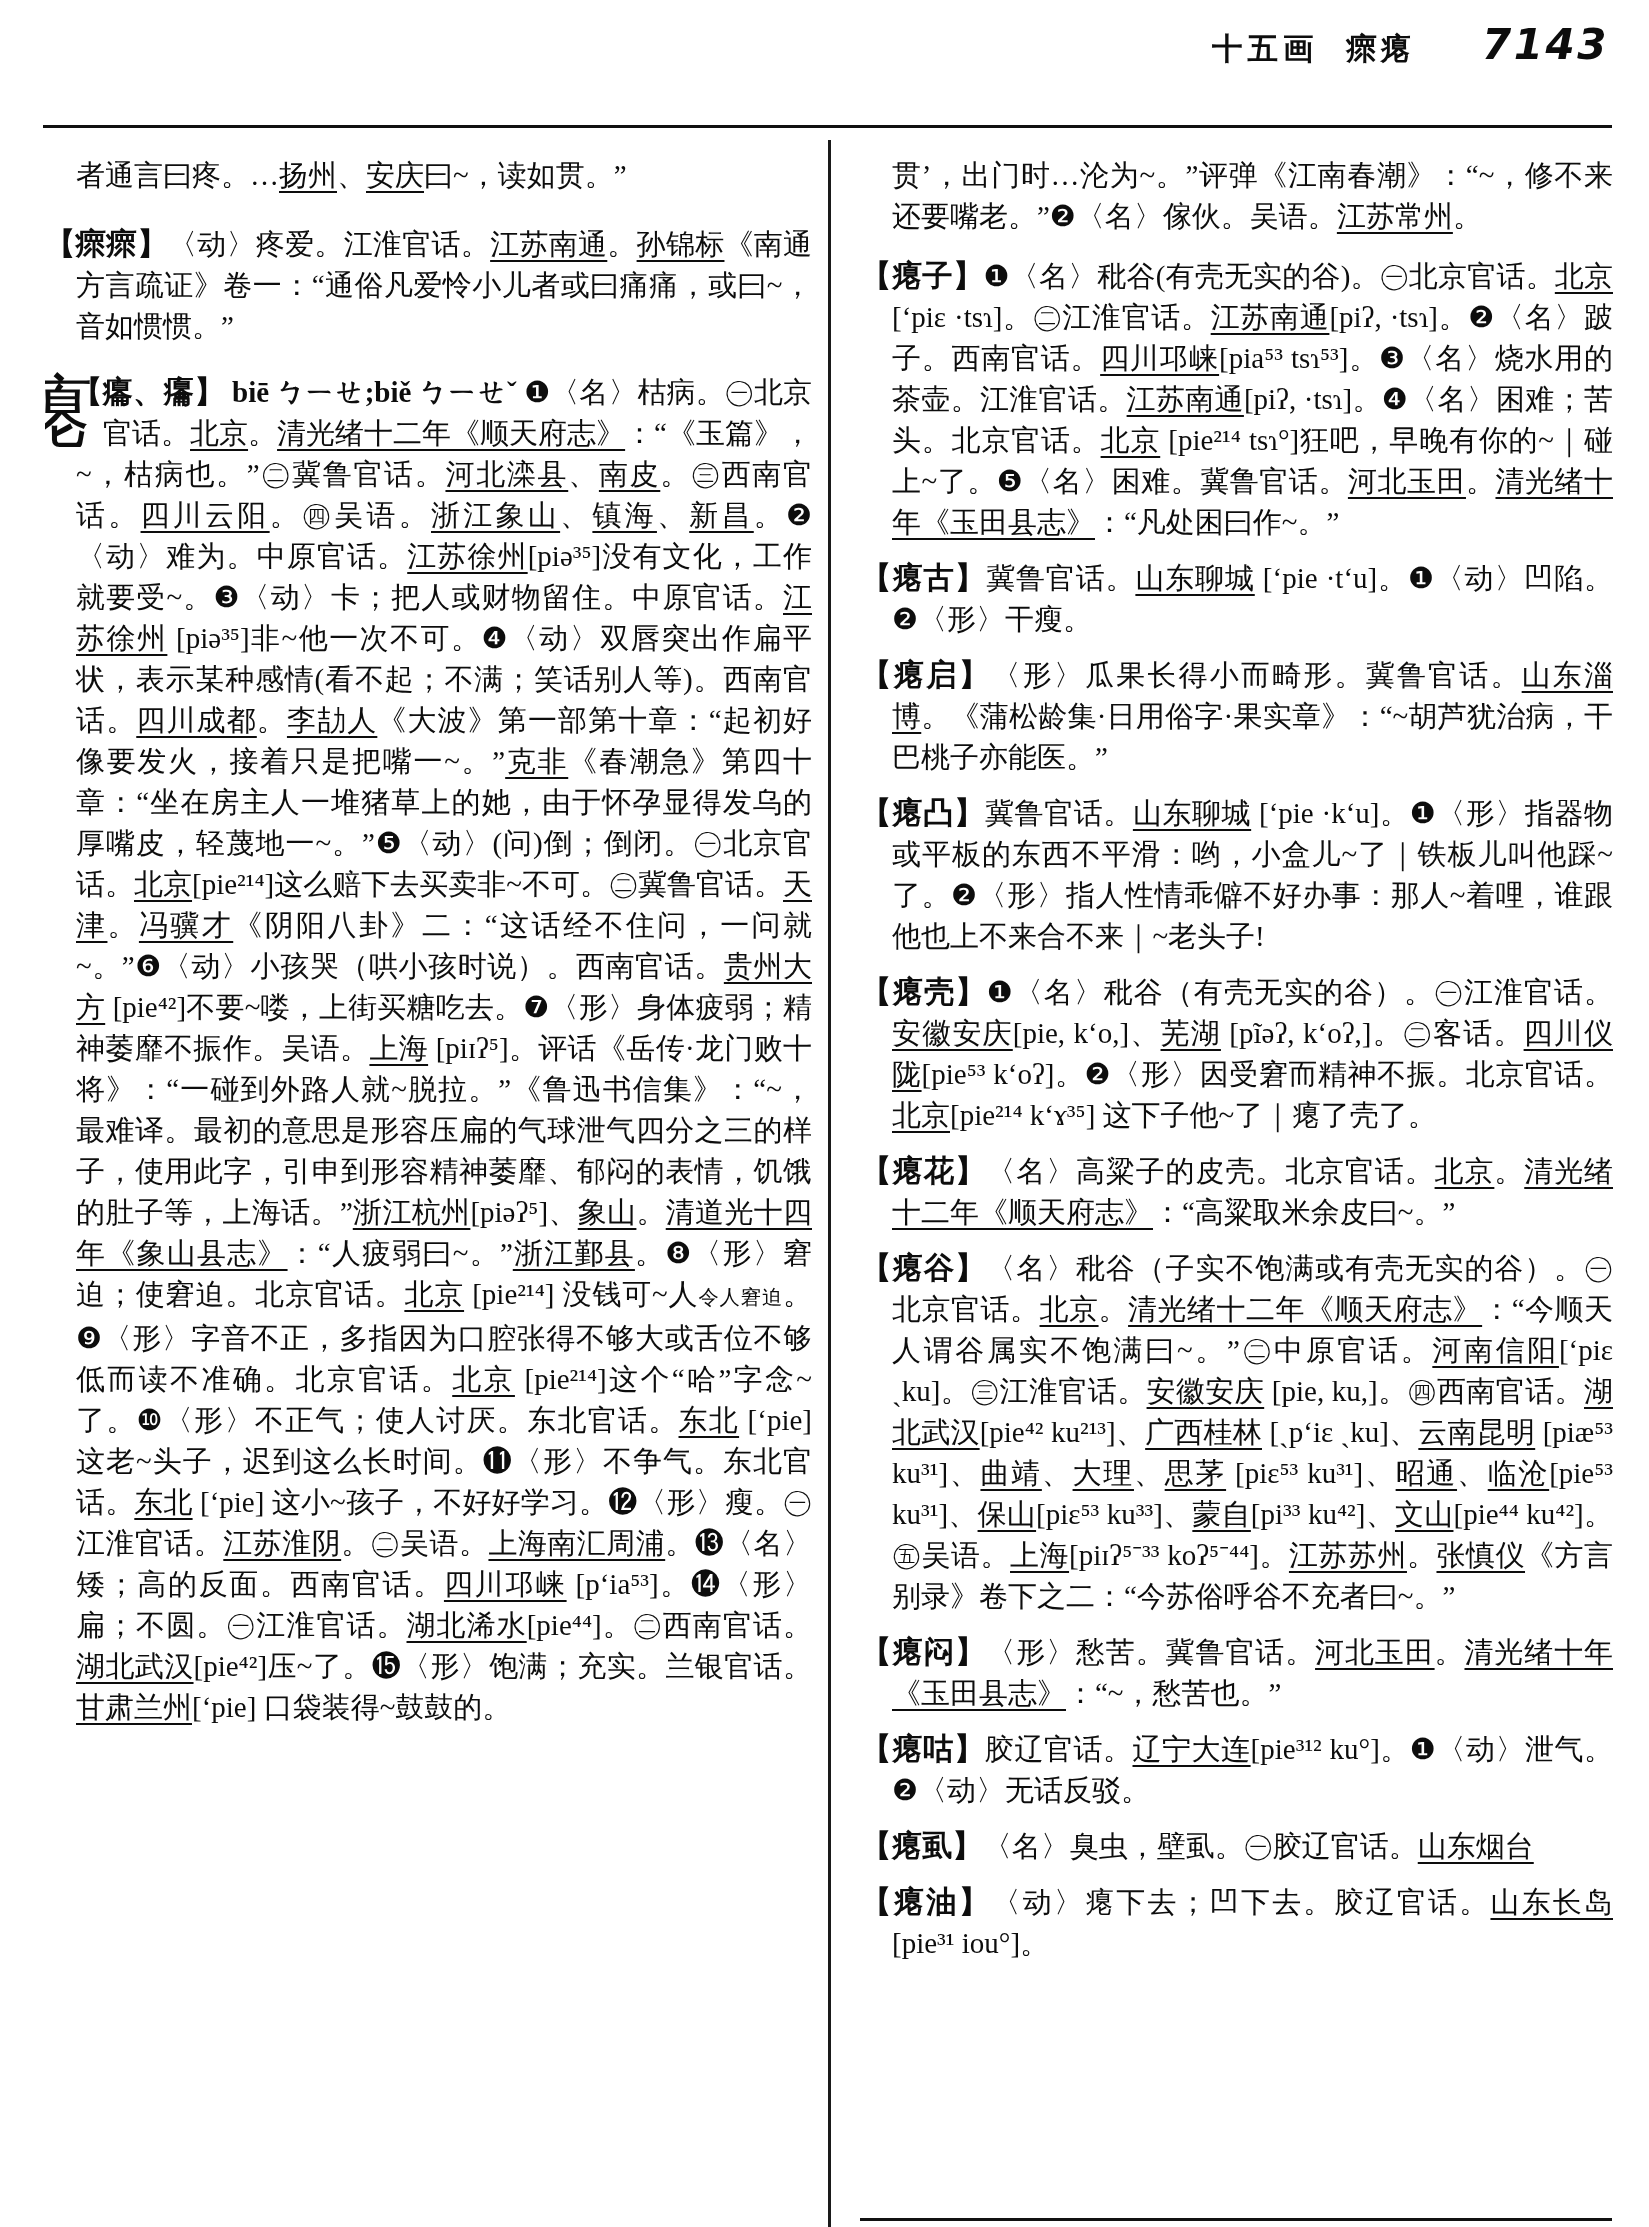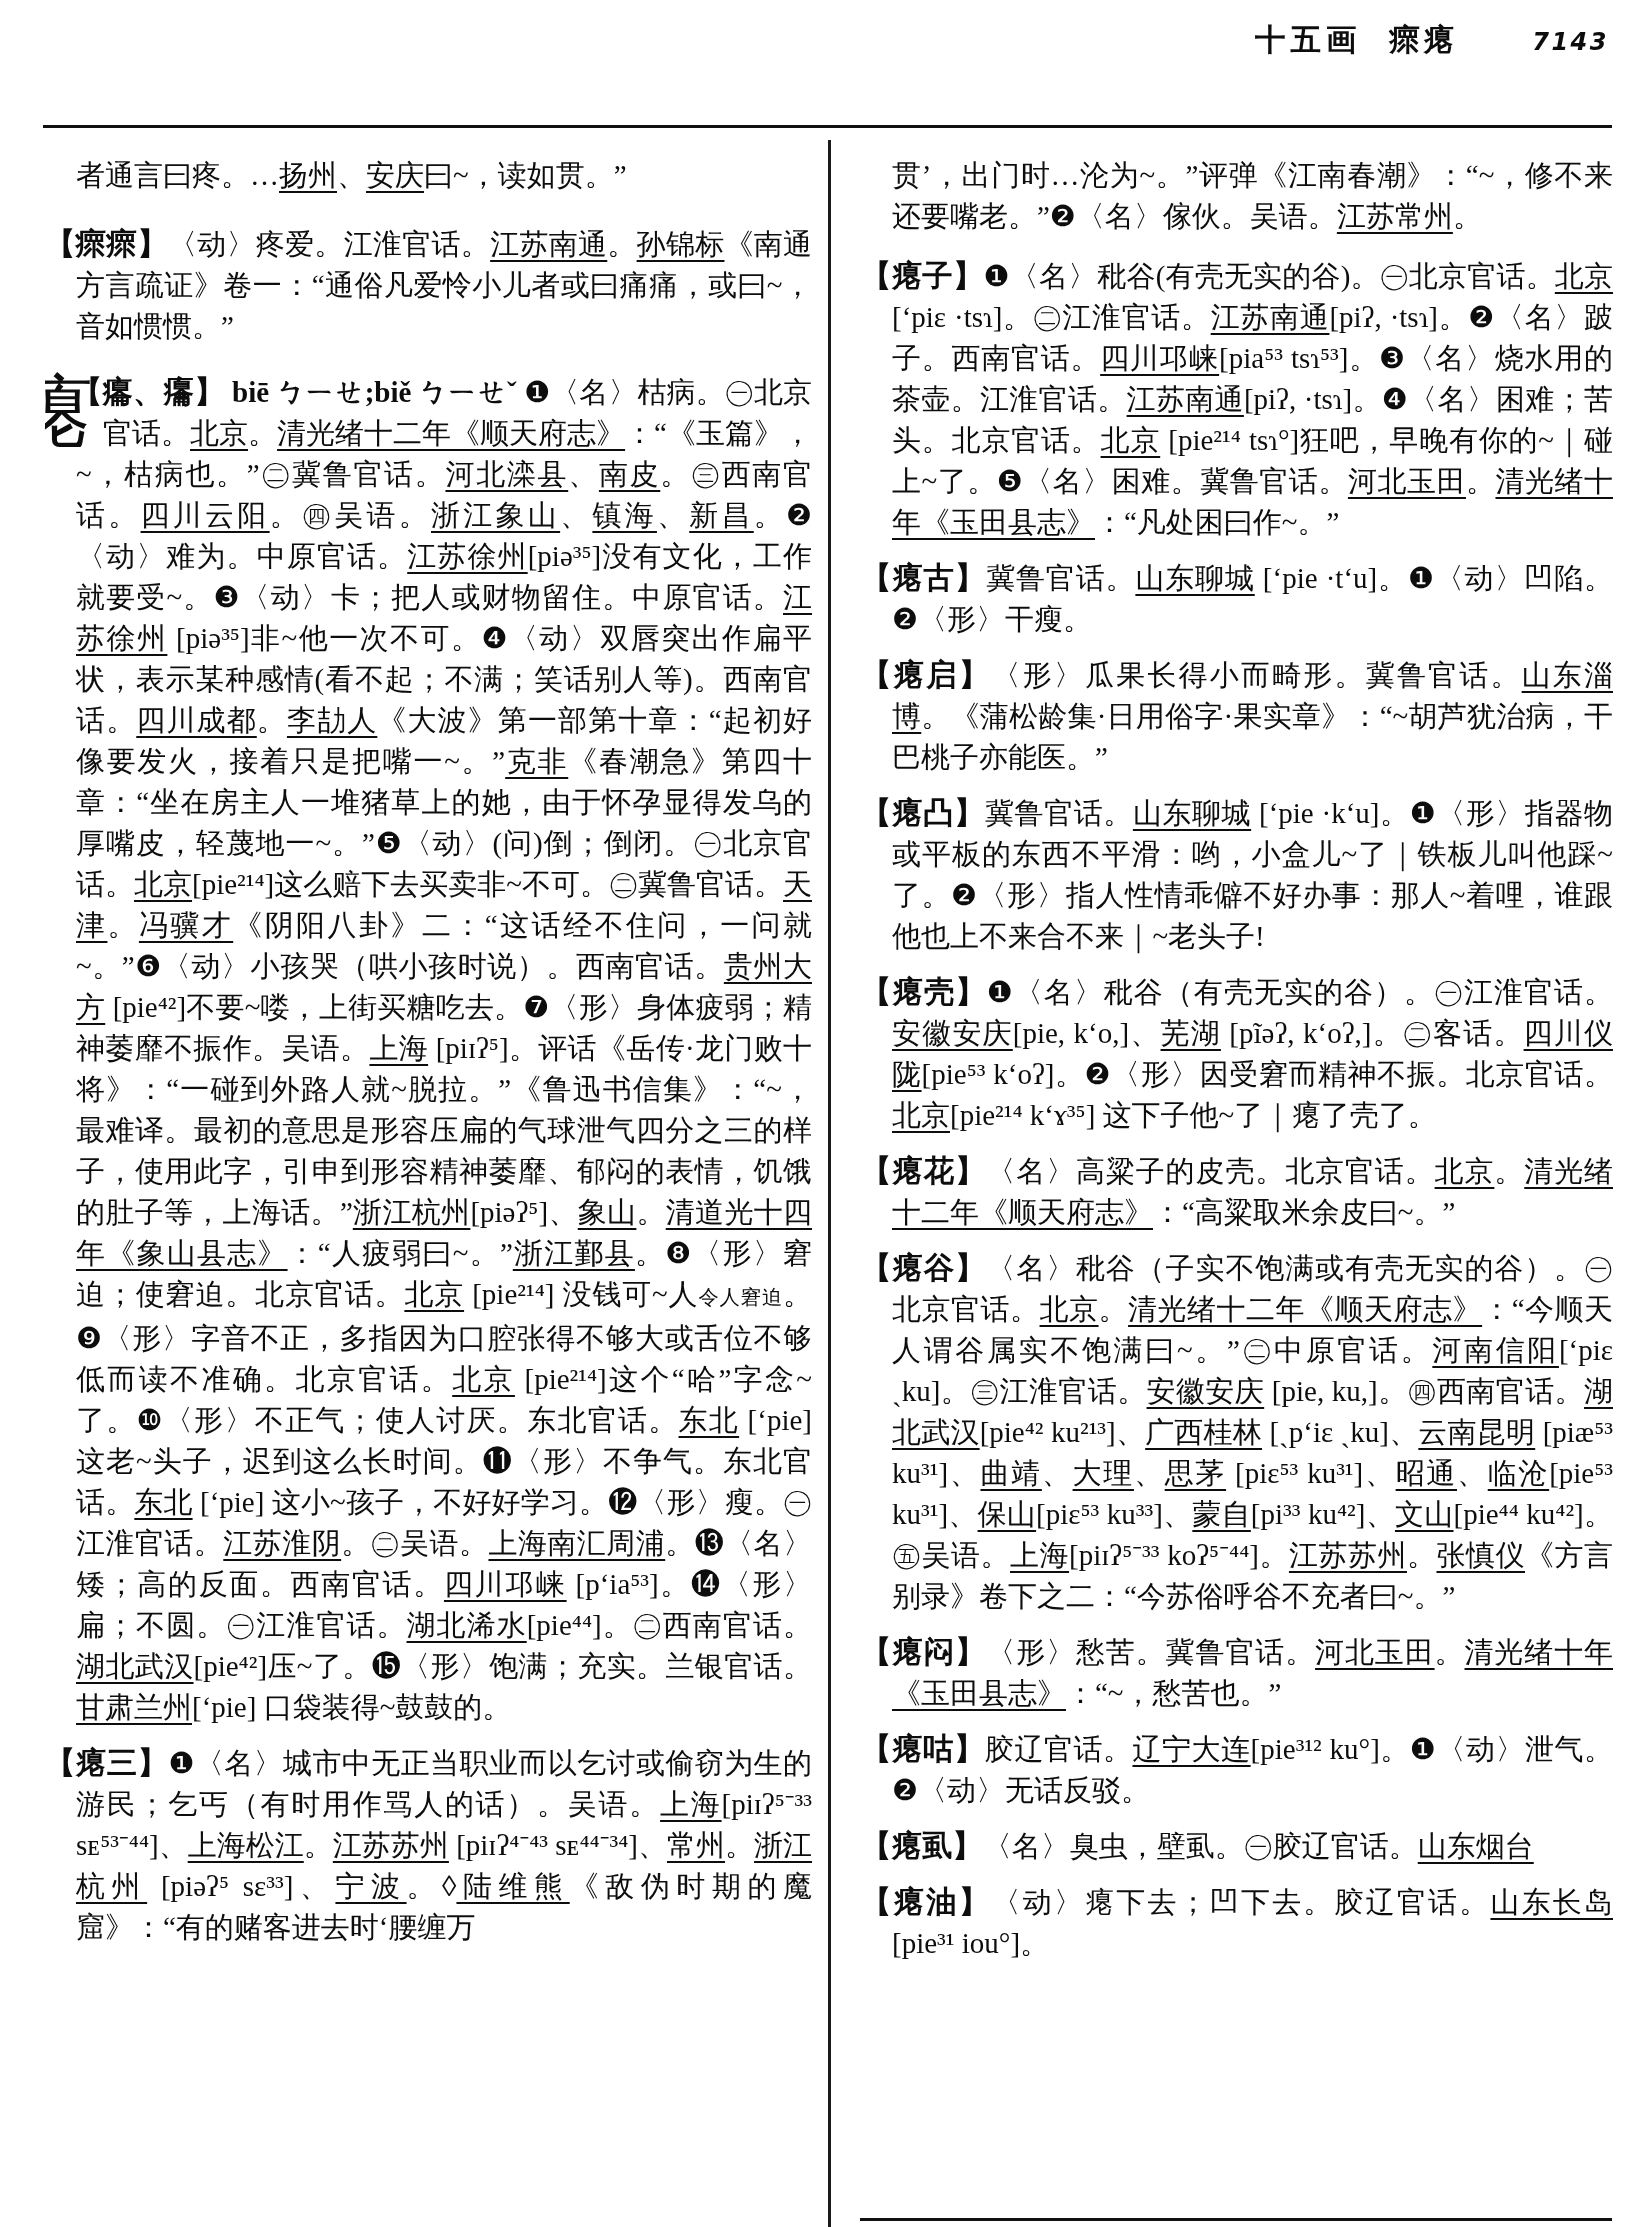--- a/index.html
+++ b/index.html
@@ -3,21 +3,21 @@
 <meta charset="utf-8">
 <style>
   html,body{margin:0;padding:0;background:#ffffff;}
   .page{position:relative;width:1650px;height:2227px;background:#ffffff;overflow:hidden;
         font-family:"Liberation Serif",serif;color:#0d0d0d;}
   
   .header{position:absolute;top:20px;left:0;right:41px;text-align:right;white-space:nowrap;
           font-size:30.5px;font-weight:bold;}
   .header .sec{margin-right:28px;letter-spacing:5px;}
   .header .chars{margin-right:68px;letter-spacing:3.3px;}
-  .header .pageno{font-family:"DejaVu Sans",sans-serif;font-style:italic;font-size:24px;letter-spacing:2.5px;margin-left:7px;}
+  .header .pageno{font-family:"DejaVu Sans",sans-serif;font-style:italic;font-size:42px;letter-spacing:2.5px;}
   .hrule{position:absolute;top:125px;left:43px;width:1569px;height:3.3px;background:#101010;}
   .vrule{position:absolute;top:140px;left:828px;width:2.5px;height:2087px;background:#1a1a1a;}
   .bottom-rule{position:absolute;left:860px;top:2218px;width:752px;height:2.5px;background:#111;}
   
   .col{position:absolute;top:155px;height:2072px;overflow:hidden;font-size:29px;line-height:41px;
        text-align:justify;text-justify:inter-character;}
   .col.left{left:45px;width:767px;}
   .col.right{left:861px;width:752px;}
   .col p{margin:0 0 15px 0;padding-left:31px;}
   .col p.entry{text-indent:-31px;}
@@ -40,21 +40,20 @@
     <span class="sec">十五画</span><span class="chars">瘝瘪</span><span class="pageno">7143</span>
   </div>
 
   <div class="hrule"></div>
   <div class="vrule"></div>
 
   <div class="col left">
       <p class="cont">者通言曰疼。…<u>扬州</u>、<u>安庆</u>曰~，读如贯。”</p>
       <p class="entry"><span class="hw">【瘝瘝】</span><span>〈动〉疼爱。江淮官话。<u>江苏南通</u>。<u>孙锦标</u>《南通方言疏证》卷一：“通俗凡爱怜小儿者或曰痛痛，或曰~，音如惯惯。”</span></p>
       <p class="entry big"><span class="bigchar">瘪</span><span class="hw">【癟、㿜】</span><span class="pron"> biē ㄅㄧㄝ;biě ㄅㄧㄝˇ </span><span>❶〈名〉枯病。㊀北京官话。<u>北京</u>。<u>清光绪十二年《顺天府志》</u>：“《玉篇》，~，枯病也。”㊁冀鲁官话。<u>河北滦县</u>、<u>南皮</u>。㊂西南官话。<u>四川云阳</u>。㊃吴语。<u>浙江象山</u>、<u>镇海</u>、<u>新昌</u>。❷〈动〉难为。中原官话。<u>江苏徐州</u>[piə³⁵]没有文化，工作就要受~。❸〈动〉卡；把人或财物留住。中原官话。<u>江苏徐州</u> [piə³⁵]非~他一次不可。❹〈动〉双唇突出作扁平状，表示某种感情(看不起；不满；笑话别人等)。西南官话。<u>四川成都</u>。<u>李劼人</u>《大波》第一部第十章：“起初好像要发火，接着只是把嘴一~。”<u>克非</u>《春潮急》第四十章：“坐在房主人一堆猪草上的她，由于怀孕显得发乌的厚嘴皮，轻蔑地一~。”❺〈动〉(问)倒；倒闭。㊀北京官话。<u>北京</u>[pie²¹⁴]这么赔下去买卖非~不可。㊁冀鲁官话。<u>天津</u>。<u>冯骥才</u>《阴阳八卦》二：“这话经不住问，一问就~。”❻〈动〉小孩哭（哄小孩时说）。西南官话。<u>贵州大方</u> [pie⁴²]不要~喽，上街买糖吃去。❼〈形〉身体疲弱；精神萎靡不振作。吴语。<u>上海</u> [piɪʔ⁵]。评话《岳传·龙门败十将》：“一碰到外路人就~脱拉。”《鲁迅书信集》：“~，最难译。最初的意思是形容压扁的气球泄气四分之三的样子，使用此字，引申到形容精神萎靡、郁闷的表情，饥饿的肚子等，上海话。”<u>浙江杭州</u>[piəʔ⁵]、<u>象山</u>。<u>清道光十四年《象山县志》</u>：“人疲弱曰~。”<u>浙江鄞县</u>。❽〈形〉窘迫；使窘迫。北京官话。<u>北京</u> [pie²¹⁴] 没钱可~人<small>令人窘迫</small>。❾〈形〉字音不正，多指因为口腔张得不够大或舌位不够低而读不准确。北京官话。<u>北京</u> [pie²¹⁴]这个“哈”字念~了。❿〈形〉不正气；使人讨厌。东北官话。<u>东北</u> [ʻpie] 这老~头子，迟到这么长时间。⓫〈形〉不争气。东北官话。<u>东北</u> [ʻpie] 这小~孩子，不好好学习。⓬〈形〉瘦。㊀江淮官话。<u>江苏淮阴</u>。㊁吴语。<u>上海南汇周浦</u>。⓭〈名〉矮；高的反面。西南官话。<u>四川邛崃</u> [pʻia⁵³]。⓮〈形〉扁；不圆。㊀江淮官话。<u>湖北浠水</u>[pie⁴⁴]。㊁西南官话。<u>湖北武汉</u>[pie⁴²]压~了。⓯〈形〉饱满；充实。兰银官话。<u>甘肃兰州</u>[ʻpie] 口袋装得~鼓鼓的。</span></p>
-      <p class="entry"><span class="hw">【瘪三】</span><span>❶〈名〉城市中无正当职业而以乞讨或偷窃为生的游民；乞丐（有时用作骂人的话）。吴语。<u>上海</u>[piɪʔ⁵⁻³³ sᴇ⁵³⁻⁴⁴]、<u>上海松江</u>。<u>江苏苏州</u> [piɪʔ⁴⁻⁴³ sᴇ⁴⁴⁻³⁴]、<u>常州</u>。<u>浙江杭州</u> [piəʔ⁵ sɛ³³]、<u>宁波</u>。◊<u>陆维熊</u>《敌伪时期的魔窟》：“有的赌客进去时‘腰缠万</span></p>
     </div>
   <div class="col right">
       <p class="cont">贯’，出门时…沦为~。”评弹《江南春潮》：“~，修不来还要嘴老。”❷〈名〉傢伙。吴语。<u>江苏常州</u>。</p>
       <p class="entry"><span class="hw">【瘪子】</span><span>❶〈名〉秕谷(有壳无实的谷)。㊀北京官话。<u>北京</u>[ʻpiɛ ·tsɿ]。㊁江淮官话。<u>江苏南通</u>[piʔ, ·tsɿ]。❷〈名〉跛子。西南官话。<u>四川邛崃</u>[pia⁵³ tsɿ⁵³]。❸〈名〉烧水用的茶壶。江淮官话。<u>江苏南通</u>[piʔ, ·tsɿ]。❹〈名〉困难；苦头。北京官话。<u>北京</u> [pie²¹⁴ tsɿ°]狂吧，早晚有你的~｜碰上~了。❺〈名〉困难。冀鲁官话。<u>河北玉田</u>。<u>清光绪十年《玉田县志》</u>：“凡处困曰作~。”</span></p>
       <p class="entry"><span class="hw">【瘪古】</span><span>冀鲁官话。<u>山东聊城</u> [ʻpie ·tʻu]。❶〈动〉凹陷。❷〈形〉干瘦。</span></p>
       <p class="entry"><span class="hw">【瘪启】</span><span>〈形〉瓜果长得小而畸形。冀鲁官话。<u>山东淄博</u>。《蒲松龄集·日用俗字·果实章》：“~胡芦犹治病，干巴桃子亦能医。”</span></p>
       <p class="entry"><span class="hw">【瘪凸】</span><span>冀鲁官话。<u>山东聊城</u> [ʻpie ·kʻu]。❶〈形〉指器物或平板的东西不平滑：哟，小盒儿~了｜铁板儿叫他踩~了。❷〈形〉指人性情乖僻不好办事：那人~着哩，谁跟他也上不来合不来｜~老头子!</span></p>
       <p class="entry"><span class="hw">【瘪壳】</span><span>❶〈名〉秕谷（有壳无实的谷）。㊀江淮官话。<u>安徽安庆</u>[pie, kʻo,]、<u>芜湖</u> [pĩəʔ, kʻoʔ,]。㊁客话。<u>四川仪陇</u>[pie⁵³ kʻoʔ]。❷〈形〉因受窘而精神不振。北京官话。<u>北京</u>[pie²¹⁴ kʻɤ³⁵] 这下子他~了｜瘪了壳了。</span></p>
       <p class="entry"><span class="hw">【瘪花】</span><span>〈名〉高粱子的皮壳。北京官话。<u>北京</u>。<u>清光绪十二年《顺天府志》</u>：“高粱取米余皮曰~。”</span></p>
       <p class="entry"><span class="hw">【瘪谷】</span><span>〈名〉秕谷（子实不饱满或有壳无实的谷）。㊀北京官话。<u>北京</u>。<u>清光绪十二年《顺天府志》</u>：“今顺天人谓谷属实不饱满曰~。”㊁中原官话。<u>河南信阳</u>[ʻpiɛ ˏku]。㊂江淮官话。<u>安徽安庆</u> [pie, ku,]。㊃西南官话。<u>湖北武汉</u>[pie⁴² ku²¹³]、<u>广西桂林</u> [ˏpʻiɛ ˏku]、<u>云南昆明</u> [piæ⁵³ ku³¹]、<u>曲靖</u>、<u>大理</u>、<u>思茅</u> [piɛ⁵³ ku³¹]、<u>昭通</u>、<u>临沧</u>[pie⁵³ ku³¹]、<u>保山</u>[piɛ⁵³ ku³³]、<u>蒙自</u>[pi³³ ku⁴²]、<u>文山</u>[pie⁴⁴ ku⁴²]。㊄吴语。<u>上海</u>[piɪʔ⁵⁻³³ koʔ⁵⁻⁴⁴]。<u>江苏苏州</u>。<u>张慎仪</u>《方言别录》卷下之二：“今苏俗呼谷不充者曰~。”</span></p>

